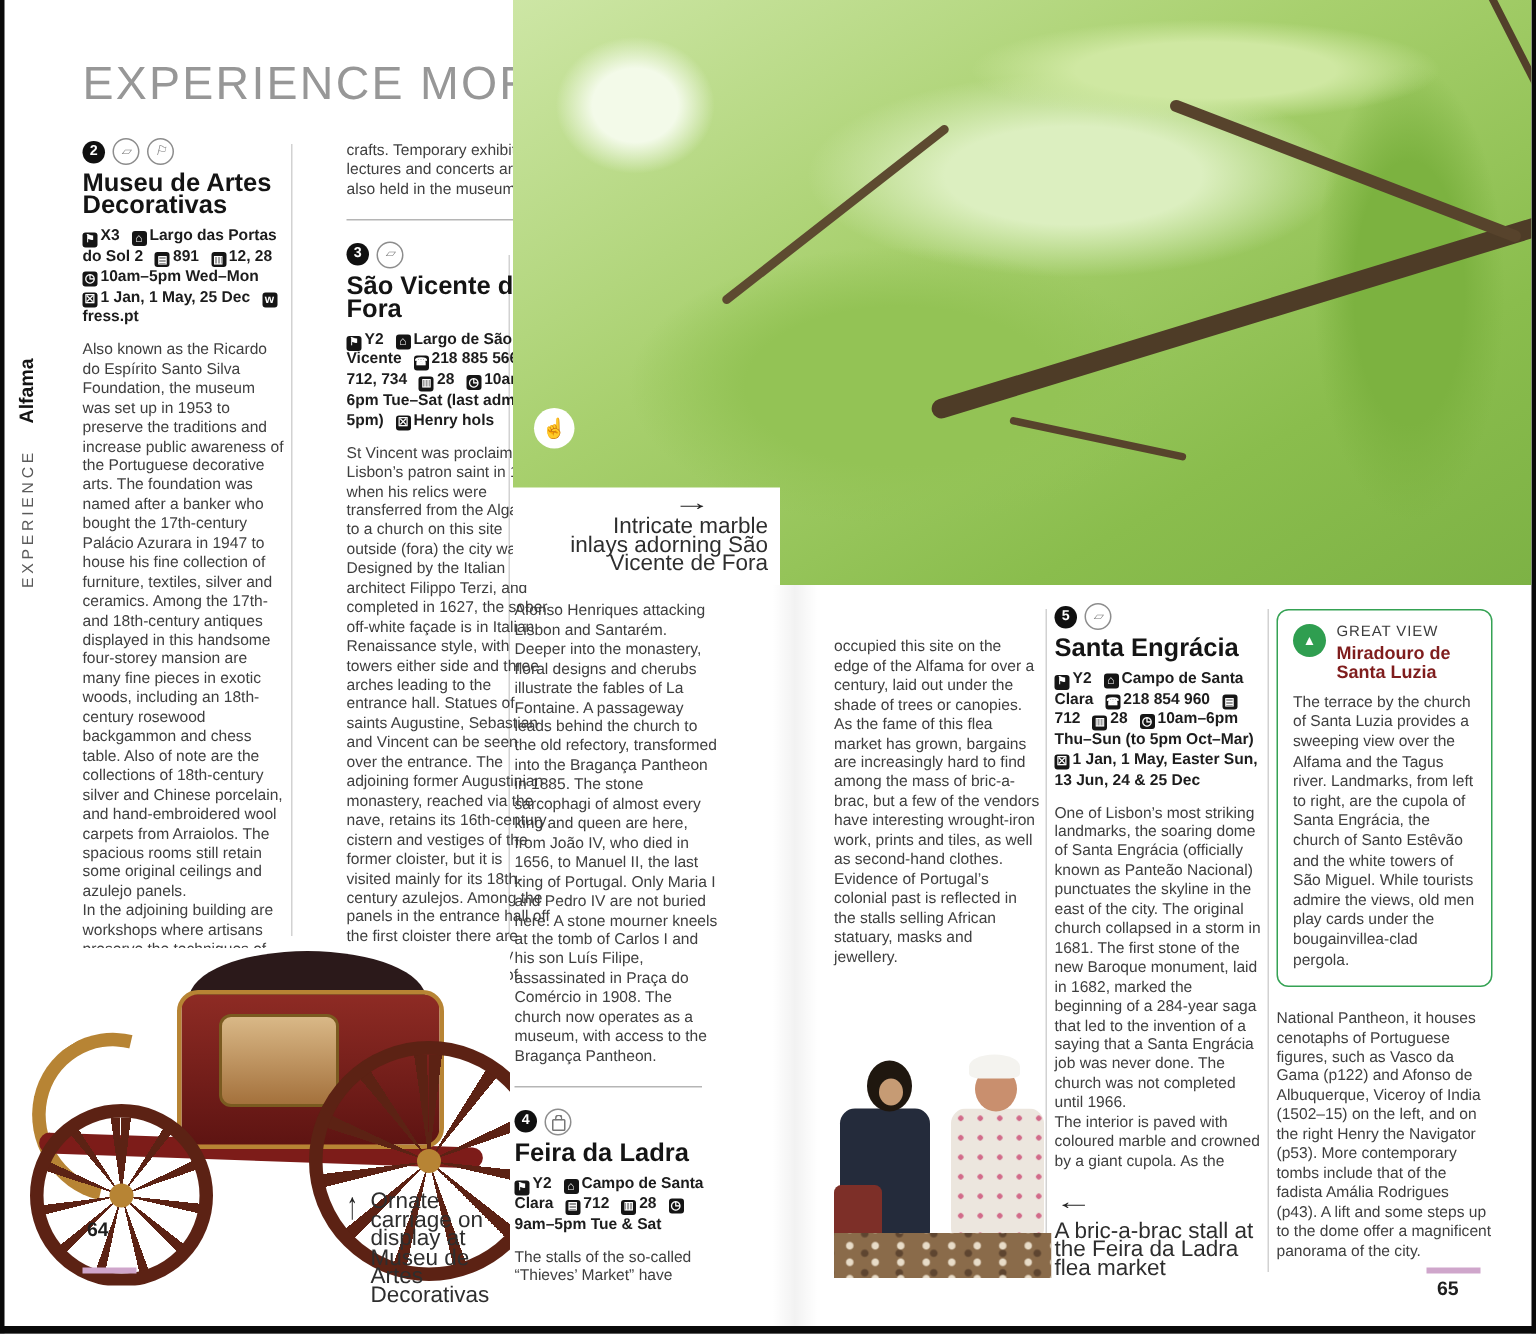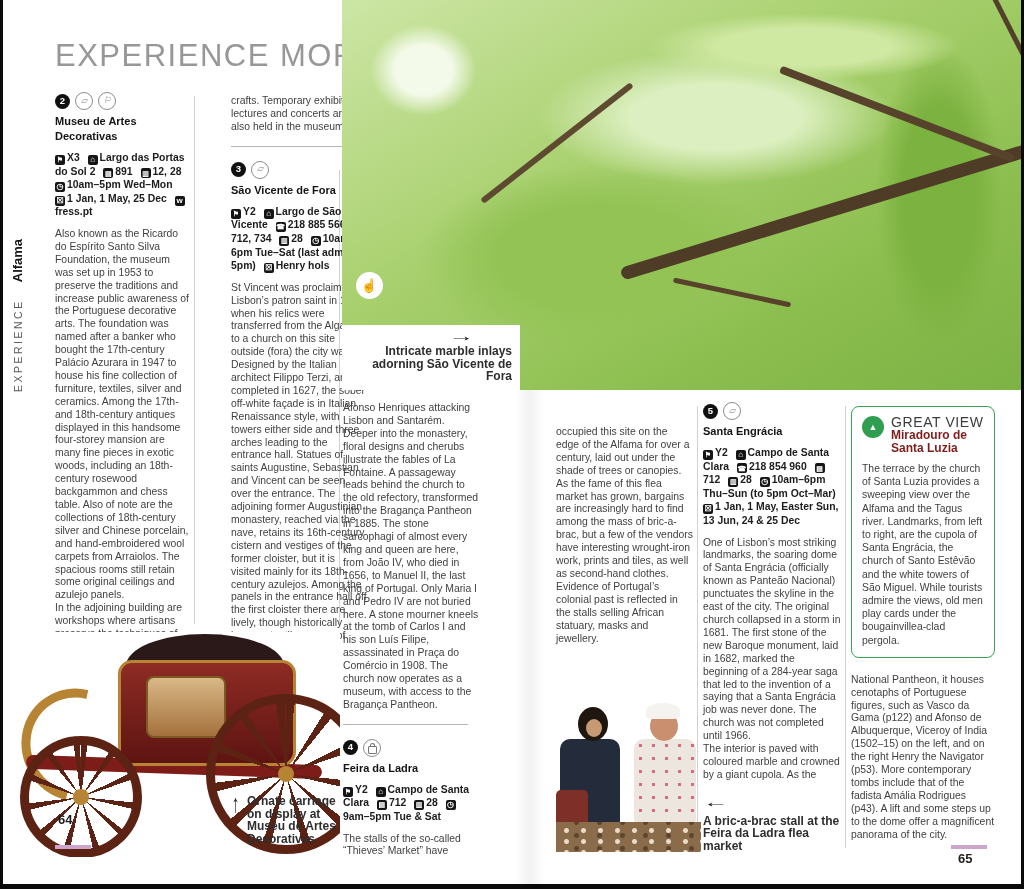--- a/index.html
+++ b/index.html
@@ -4,21 +4,21 @@
 <style>
   html,body{margin:0;padding:0;background:#111;}
   #page{position:relative;width:1018px;height:884px;background:#fff;margin:0 auto;
         border-left:3px solid #0a0a0a;border-right:3px solid #0a0a0a;border-bottom:5px solid #0a0a0a;
         overflow:hidden;font-family:"Liberation Sans",sans-serif;color:#3d3d3d;}
   
   .title{position:absolute;left:52px;top:38px;font-size:31px;letter-spacing:1.5px;color:#979797;
          font-weight:400;white-space:nowrap;}
   .col{position:absolute;font-size:10.4px;line-height:12.9px;}
   .body{white-space:pre-line;margin:0 0 10px 0;color:#3f3f3f;}
-  h3{margin:4px 0 7px 0;font-size:11px;line-height:15px;color:#141414;}
+  h3{margin:4px 0 7px 0;font-size:17px;line-height:15px;color:#141414;}
   .info{margin:0 0 9px 0;font-weight:bold;color:#1c1c1c;line-height:13.6px;}
   .info .it{margin-right:5px;}
   .rule-h{border-top:1px solid #b5b5b5;margin:12px 0 14px 0;width:92%;}
   .vrule{position:absolute;width:1px;background:#d2d2d2;}
   
   .hdr{display:flex;align-items:center;gap:5px;margin-bottom:2px;}
   .num{display:inline-flex;width:15px;height:15px;border-radius:50%;background:#101010;color:#fff;
        font-size:9.5px;font-weight:bold;align-items:center;justify-content:center;}
   .cat{display:inline-flex;width:16px;height:16px;border-radius:50%;border:1px solid #8d8d8d;
        align-items:center;justify-content:center;color:#777;font-size:8px;}
@@ -58,21 +58,21 @@
   .branch{position:absolute;background:#4e3c27;border-radius:8px;}
   .b1{width:430px;height:13px;left:270px;top:205px;transform:rotate(-17deg);}
   .b2{width:250px;height:8px;left:430px;top:110px;transform:rotate(21deg);background:#57432c;}
   .b3{width:190px;height:6px;left:120px;top:140px;transform:rotate(-38deg);background:#5d4a30;}
   .b4{width:150px;height:5px;left:600px;top:40px;transform:rotate(63deg);background:#52402a;}
   .b5{width:120px;height:5px;left:330px;top:290px;transform:rotate(12deg);background:#57432c;}
   .hand-badge{position:absolute;left:14px;top:272px;width:27px;height:27px;border-radius:50%;
       background:#fff;display:flex;align-items:center;justify-content:center;font-size:13px;color:#333;}
   .tree-cap{position:absolute;left:0;top:325px;width:178px;height:65px;background:#fff;
       text-align:right;padding:2px 8px 0 30px;box-sizing:border-box;}
-  .cap{font-size:12px;line-height:12.6px;font-weight:bold;color:#2e2e2e;}
+  .cap{font-size:15px;line-height:12.6px;font-weight:normal;color:#2e2e2e;}
   .arrow{display:inline-block;font-size:15px;color:#222;transform:scaleX(1.7);}
   .tree-cap .arrow{margin-right:38px;transform-origin:right center;}
   
   #carriage{left:5px;top:632px;width:332px;height:225px;background:#fff;}
   .c-roof{position:absolute;left:118px;top:2px;width:158px;height:40px;background:#2b191a;
       border-radius:50% 50% 8px 8px / 80% 80% 8px 8px;}
   .c-cab{position:absolute;left:110px;top:28px;width:172px;height:100px;border-radius:14px;
       background:linear-gradient(#8e2b24,#5e1412);border:3px solid #b78434;}
   .c-win{position:absolute;left:138px;top:44px;width:76px;height:58px;border-radius:8px;
       background:linear-gradient(#d9b887,#a4713c);border:2px solid #7a5a20;}
@@ -109,21 +109,21 @@
                        radial-gradient(circle 3px,#5e4530 0 2px,transparent 3px);
       background-size:17px 11px,23px 13px;background-position:2px 3px,9px 7px;}
   .f-bag{position:absolute;left:0;bottom:24px;width:32px;height:38px;background:#7d2f28;border-radius:5px;}
   .flea-cap{margin-top:14px;}
   .flea-cap .arrow{display:block;margin-bottom:6px;transform-origin:left center;}
   
   .gv{border:1px solid #35a254;border-radius:8px;padding:9px 10px 10px 10px;box-sizing:border-box;}
   .gv-head{display:flex;gap:7px;margin-bottom:6px;}
   .gv-badge{flex:0 0 auto;width:22px;height:22px;border-radius:50%;background:#2f9e50;color:#fff;
       display:flex;align-items:center;justify-content:center;font-size:9px;}
-  .gv-eyebrow{font-size:14px;letter-spacing:0.6px;color:#3c3c3c;}
+  .gv-eyebrow{font-size:10px;letter-spacing:0.6px;color:#3c3c3c;}
   .gv-title{font-size:12px;font-weight:bold;color:#7f1d1d;line-height:13.5px;}
   .gv-body{font-size:10.4px;line-height:13.2px;color:#3f3f3f;margin:0;}
   
   .pgbar{position:absolute;width:36px;height:4px;background:#cfa6cb;}
   .pgnum{position:absolute;font-size:13px;font-weight:bold;color:#1e1e1e;}
   .gutter{position:absolute;left:512px;top:0;width:30px;height:100%;
       background:linear-gradient(90deg,rgba(0,0,0,0) 0,rgba(0,0,0,0.05) 50%,rgba(0,0,0,0) 100%);}
 </style>
 </head>
 <body>

